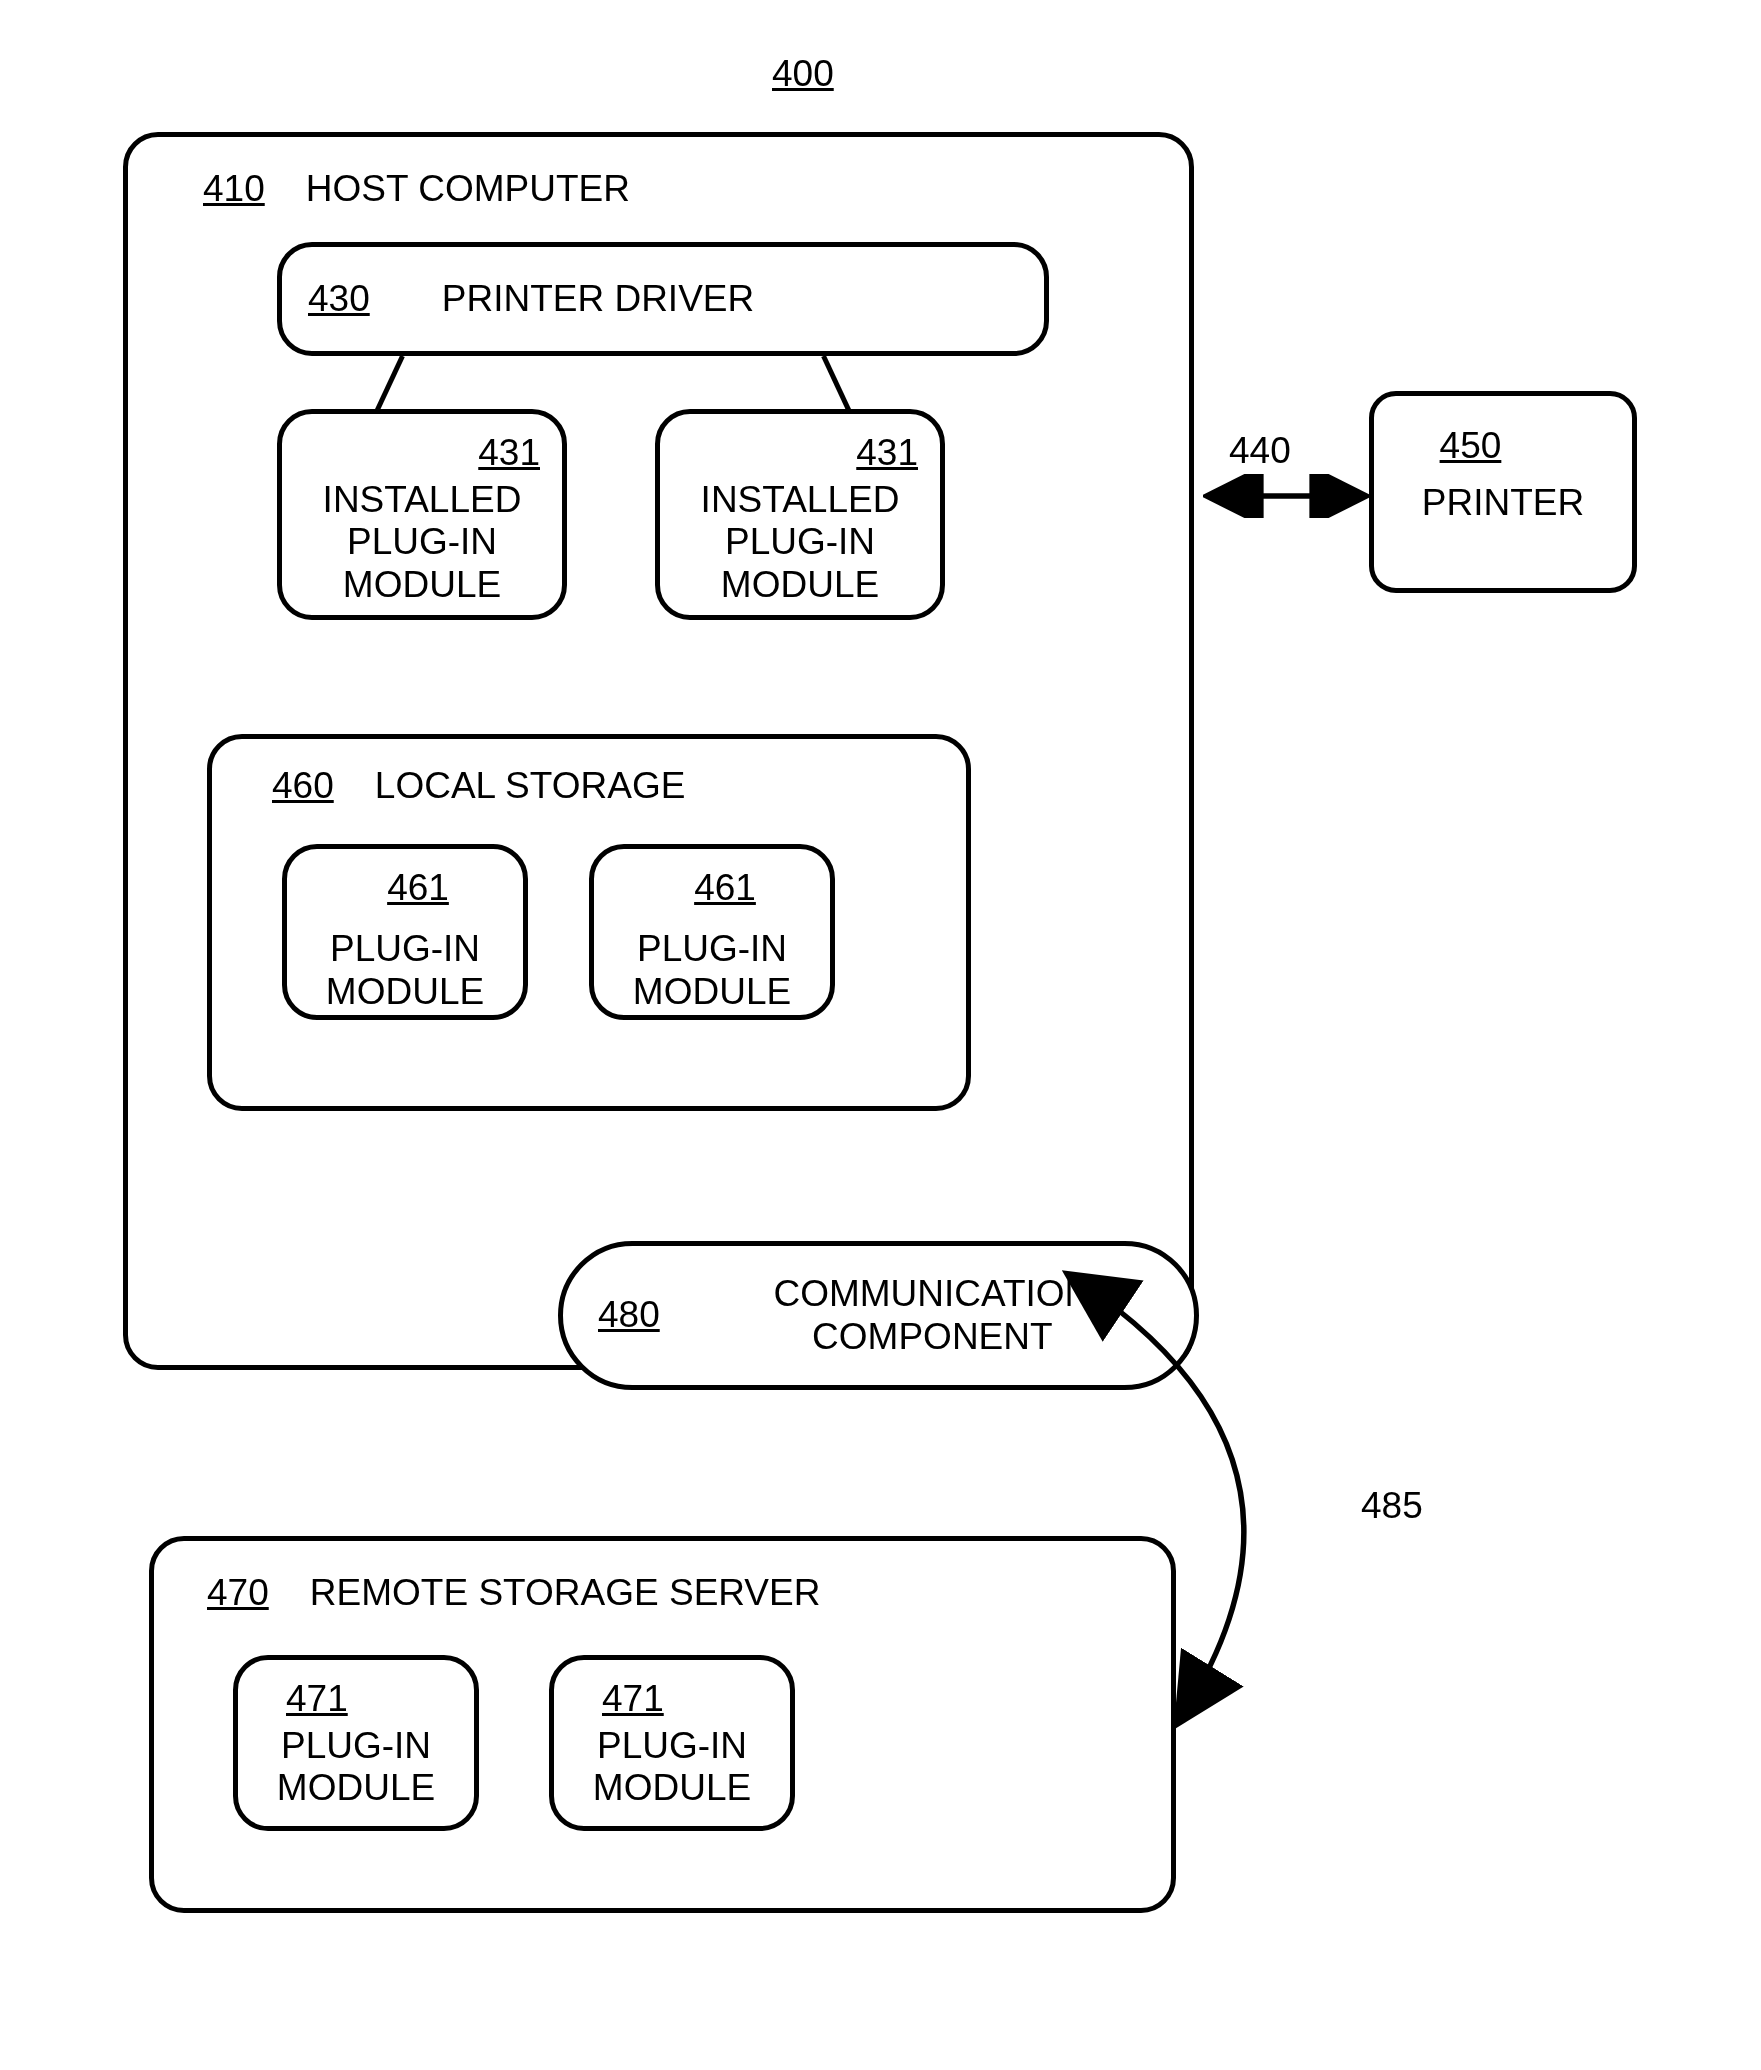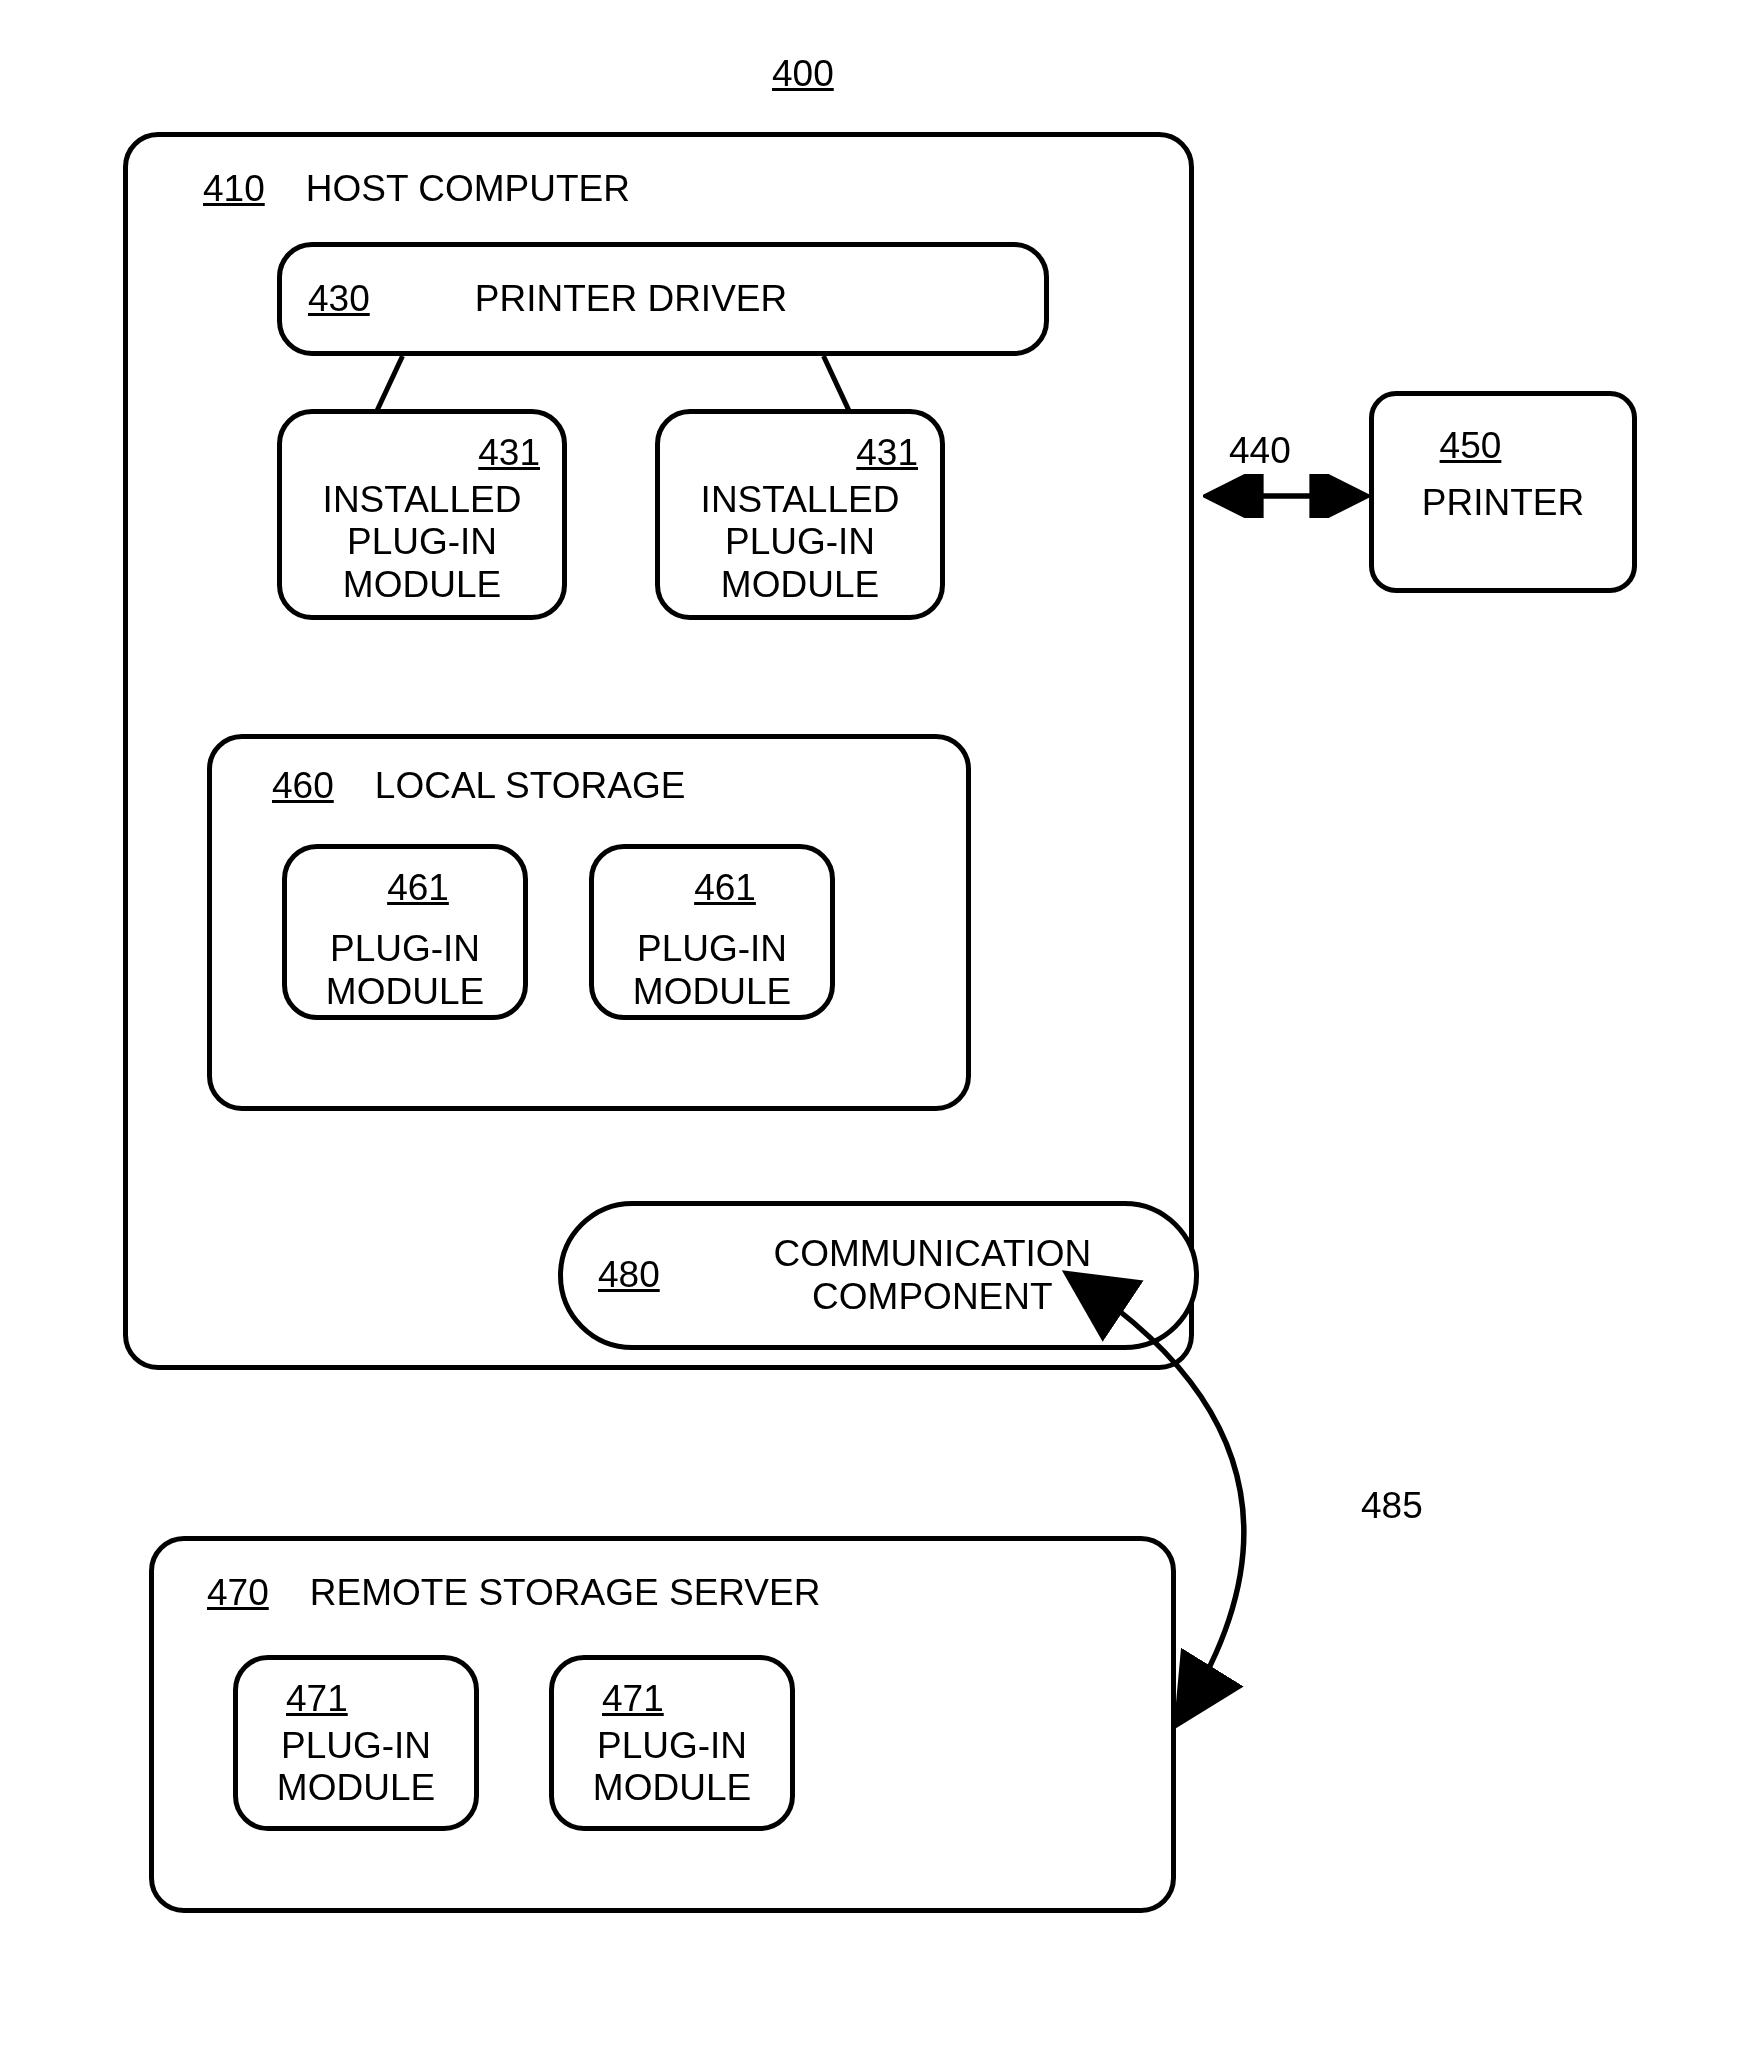--- a/index.html
+++ b/index.html
@@ -41,21 +41,21 @@
       top: 105px;
       left: 149px;
       width: 772px;
       height: 114px;
       border: 5.3px solid #000;
       border-radius: 35px;
       padding: 17.6px 26px;
       font-size: 37px;
       display: flex;
       align-items: center;
-      gap: 105px;
+      gap: 72px;
     }
     .plugin-box {
       position: absolute;
       border: 5.3px solid #000;
       border-radius: 35px;
       text-align: center;
       font-size: 37px;
       line-height: 1.15;
       padding: 17.6px 22px;
     }
@@ -100,21 +100,21 @@
       left: 48px;
       font-size: 37px;
       margin-left: 12px;
     }
     .p461a { top: 105px; left: 70px; width: 246px; height: 176px; }
     .p461b { top: 105px; left: 377px; width: 246px; height: 176px; }
     .p461a .ref, .p461b .ref { display: inline-block; text-align: center; width: 100%; padding-left: 26px; margin-bottom: 19px; }
 
     .comm-box {
       position: absolute;
-      top: 1064px;
+      top: 1104px;
       left: 430px;
       width: 641px;
       height: 149px;
       border: 5.3px solid #000;
       border-radius: 75px;
       font-size: 37px;
       display: flex;
       align-items: center;
       padding-left: 35px;
       gap: 11px;

